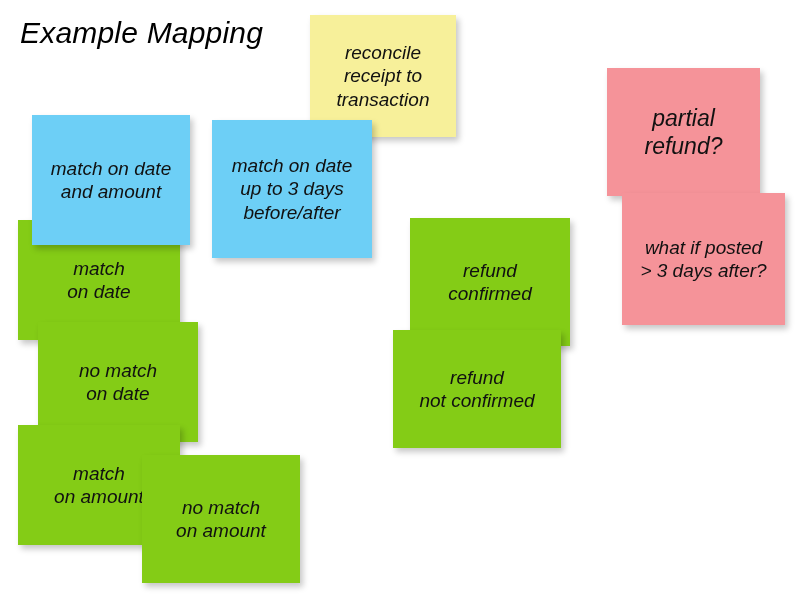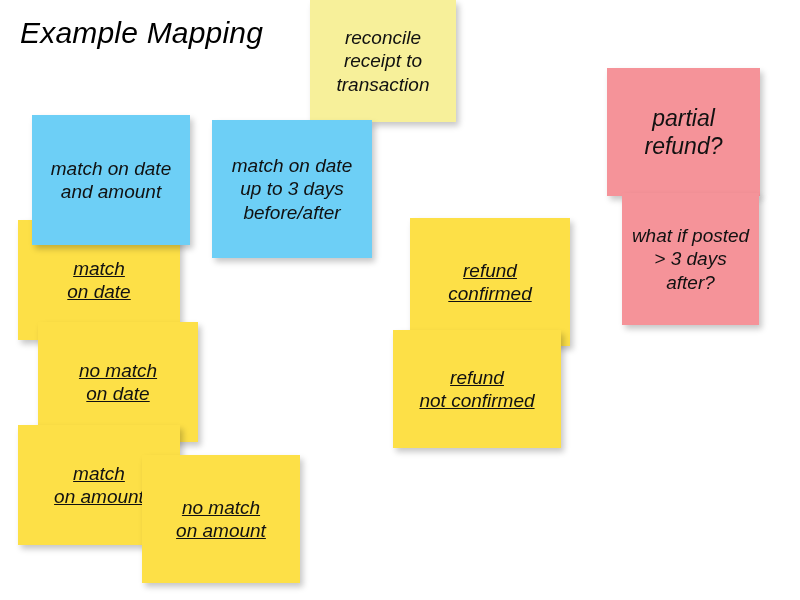--- a/index.html
+++ b/index.html
@@ -41,21 +41,21 @@
     padding: 4px 6px;
     box-shadow: 3px 4px 6px rgba(0,0,0,0.22);
     overflow: hidden;
   }
   .note .note-text {
     display: block;
     white-space: pre-line;
   }
   .note.yellow  { background: #f7f09a; }
   .note.blue    { background: #6dcff6; }
-  .note.green   { background: #fde047; text-decoration: underline; }
+  .note.green   { background: #84cc16; }
   .note.pink    { background: #f59399; }
 </style>
 </head>
 <body>
 
 <div id="board">
 
   <div id="page-title">Example Mapping</div>
 
   <div class="note green" style="left:18px; top:220px; width:162px; height:120px; font-size:19px;">
@@ -81,21 +81,21 @@
   <div class="note green" style="left:410px; top:218px; width:160px; height:128px; font-size:19px;">
     <span class="note-text">refund
 confirmed</span>
   </div>
 
   <div class="note green" style="left:393px; top:330px; width:168px; height:118px; font-size:19px;">
     <span class="note-text">refund
 not confirmed</span>
   </div>
 
-  <div class="note yellow" style="left:310px; top:0; width:146px; height:122px; font-size:19px;">
+  <div class="note yellow" style="left:310px; top:15px; width:146px; height:122px; font-size:19px;">
     <span class="note-text">reconcile
 receipt to
 transaction</span>
   </div>
 
   <div class="note blue" style="left:32px; top:115px; width:158px; height:130px; font-size:19px;">
     <span class="note-text">match on date
 and amount</span>
   </div>
 
@@ -104,18 +104,18 @@
 up to 3 days
 before/after</span>
   </div>
 
 
   <div class="note pink" style="left:607px; top:68px; width:153px; height:128px; font-size:23px;">
     <span class="note-text">partial
 refund?</span>
   </div>
 
-  <div class="note pink" style="left:622px; top:193px; width:137px; height:132px; font-size:19px;justify-content:flex-end;">
+  <div class="note pink" style="left:622px; top:193px; width:163px; height:132px; font-size:19px;">
     <span class="note-text">what if posted
 &gt; 3 days after?</span>
   </div>
 
 </div>
 
 </body></html>

